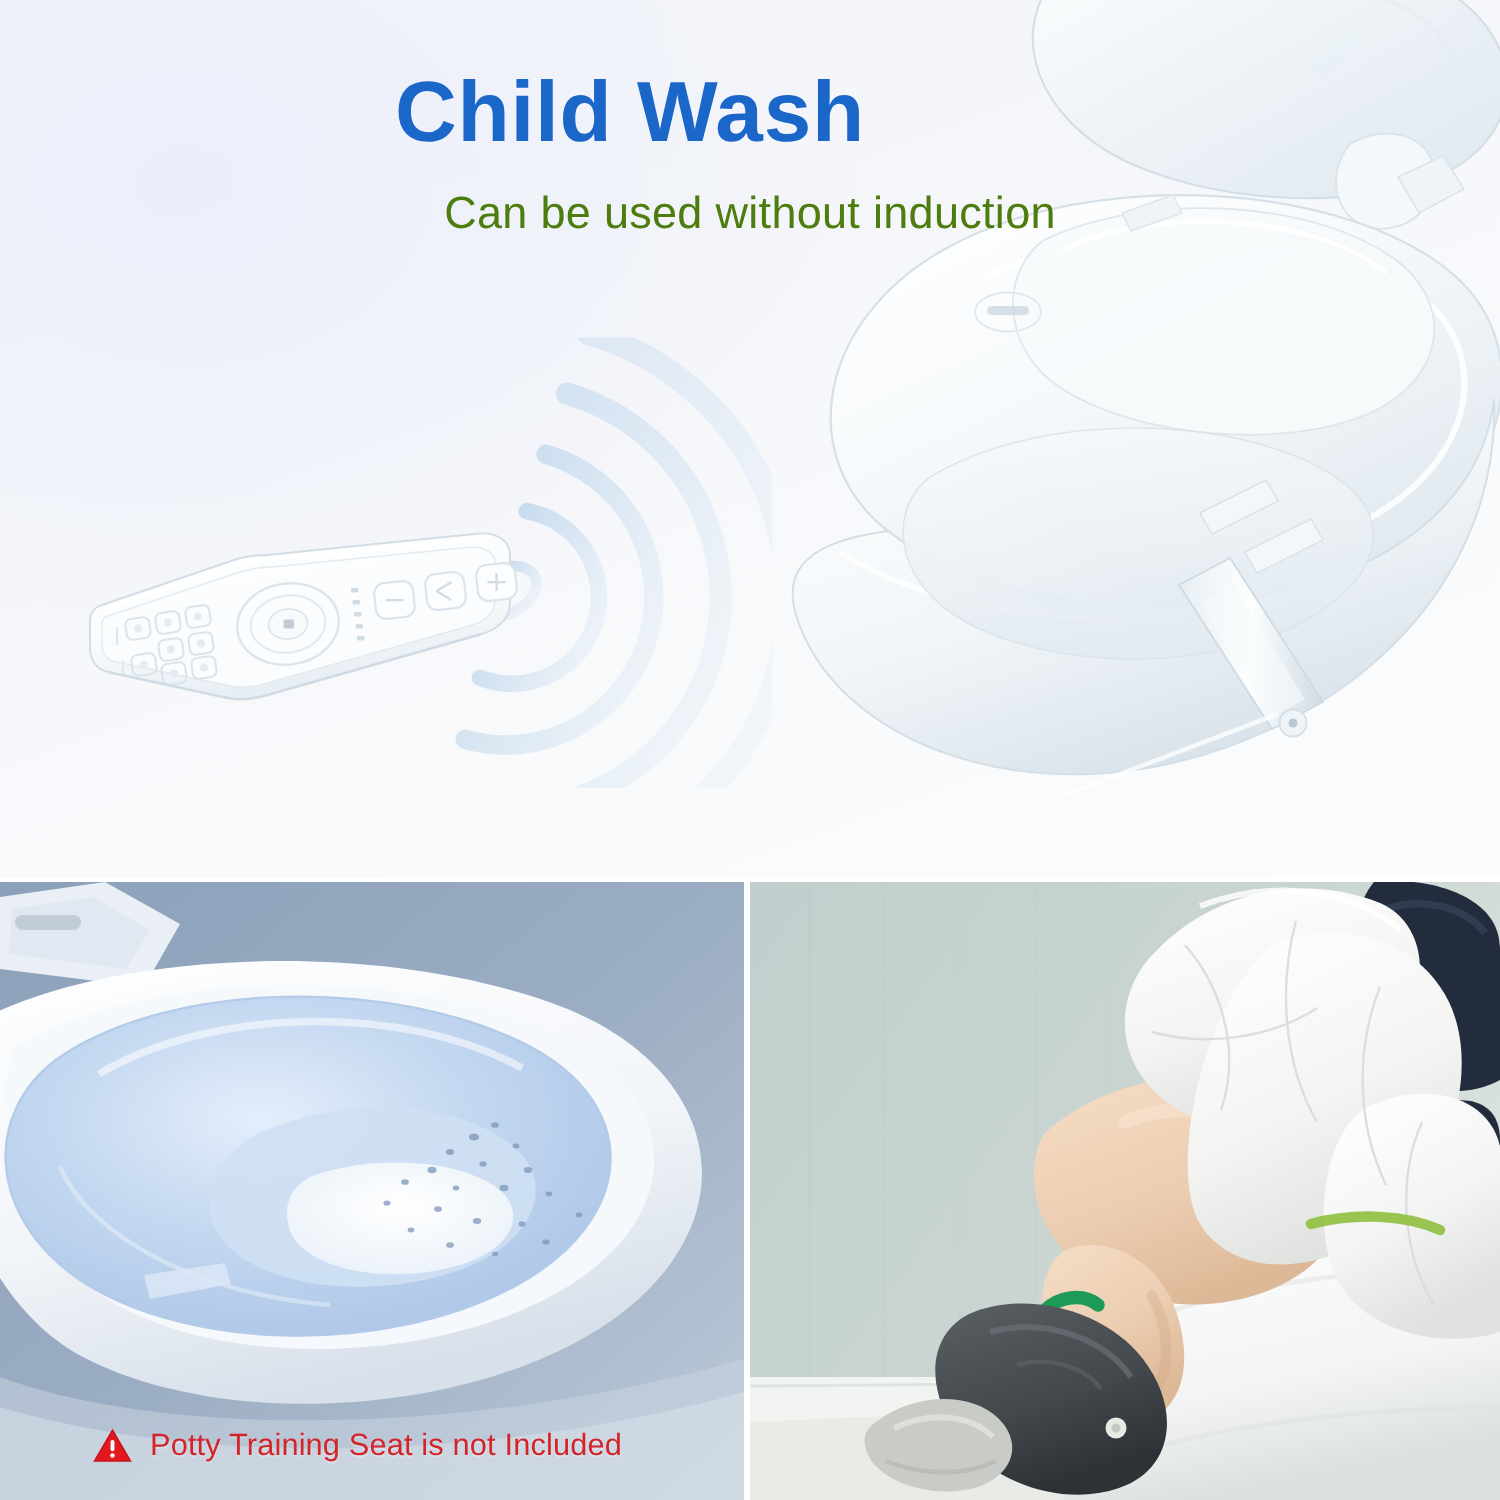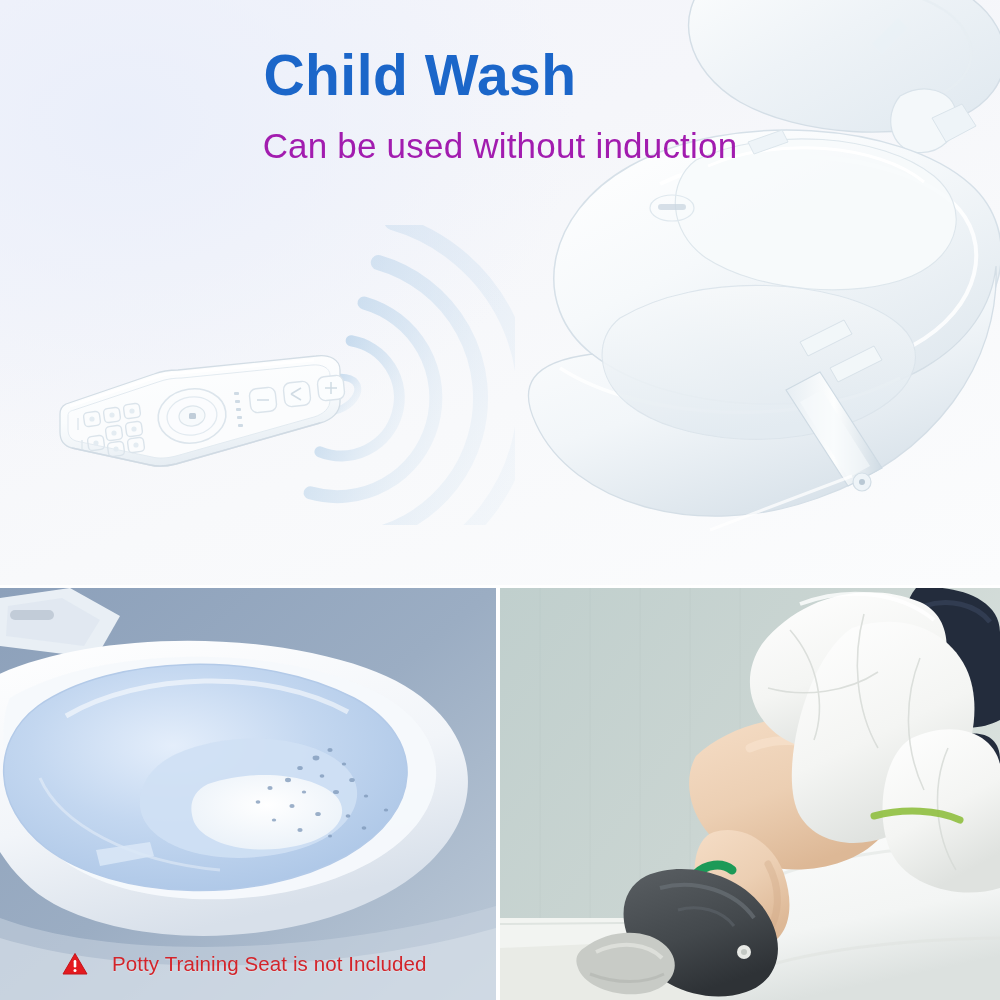--- a/index.html
+++ b/index.html
@@ -9,42 +9,42 @@
   
   #hero{position:absolute;left:0;top:0;width:1000px;height:586px;overflow:hidden;
         background:linear-gradient(160deg,#f3f4fa 0%,#f5f6fa 35%,#f8f9fb 62%,#fbfcfd 100%);}
   #hero-glow{position:absolute;left:-120px;top:-60px;width:700px;height:520px;
         background:radial-gradient(ellipse at 35% 35%,rgba(233,238,250,.9) 0%,rgba(245,247,252,0) 70%);}
 
   .title{position:absolute;left:0;top:42px;width:840px;text-align:center;
         font-size:57px;font-weight:bold;letter-spacing:.5px;color:#1b66c9;
         font-family:"Liberation Sans",sans-serif;}
   .subtitle{position:absolute;left:0;top:126px;width:1000px;text-align:center;
-        font-size:35px;font-weight:400;color:#a21caf;letter-spacing:.2px;}
+        font-size:30px;font-weight:400;color:#4d7c0f;letter-spacing:.2px;}
 
   
   #waves{position:absolute;left:215px;top:225px;width:300px;height:300px;}
   #waves svg{display:block;}
 
   
   #remote{position:absolute;left:58px;top:352px;width:290px;height:145px;}
 
   
   #toilet{position:absolute;right:-20px;top:-30px;width:520px;height:640px;}
 
   
   #bl{position:absolute;left:0;top:588px;width:496px;height:412px;overflow:hidden;
       background:linear-gradient(135deg,#8fa3bd 0%,#9aadc4 45%,#b9c7d6 100%);}
   #br{position:absolute;left:500px;top:588px;width:500px;height:412px;overflow:hidden;
       background:linear-gradient(120deg,#c3d0cf 0%,#cbd6d3 40%,#dfe5e0 100%);}
   .vdiv{position:absolute;left:496px;top:588px;width:4px;height:412px;background:#ffffff;}
   .hdiv{position:absolute;left:0;top:585px;width:1000px;height:3px;background:#ffffff;}
 
   
-  #warn{position:absolute;left:62px;top:952px;display:flex;gap:24px;}
+  #warn{position:absolute;left:62px;top:952px;display:flex;gap:12px;}
   #warn .wlabel{font-size:20.5px;color:#d3242a;letter-spacing:.1px;
         text-shadow:0 1px 1px rgba(255,255,255,.35);}
 </style>
 </head>
 <body>
 
 <div id="page">
 
   <div id="hero">
     <div id="hero-glow"></div>

